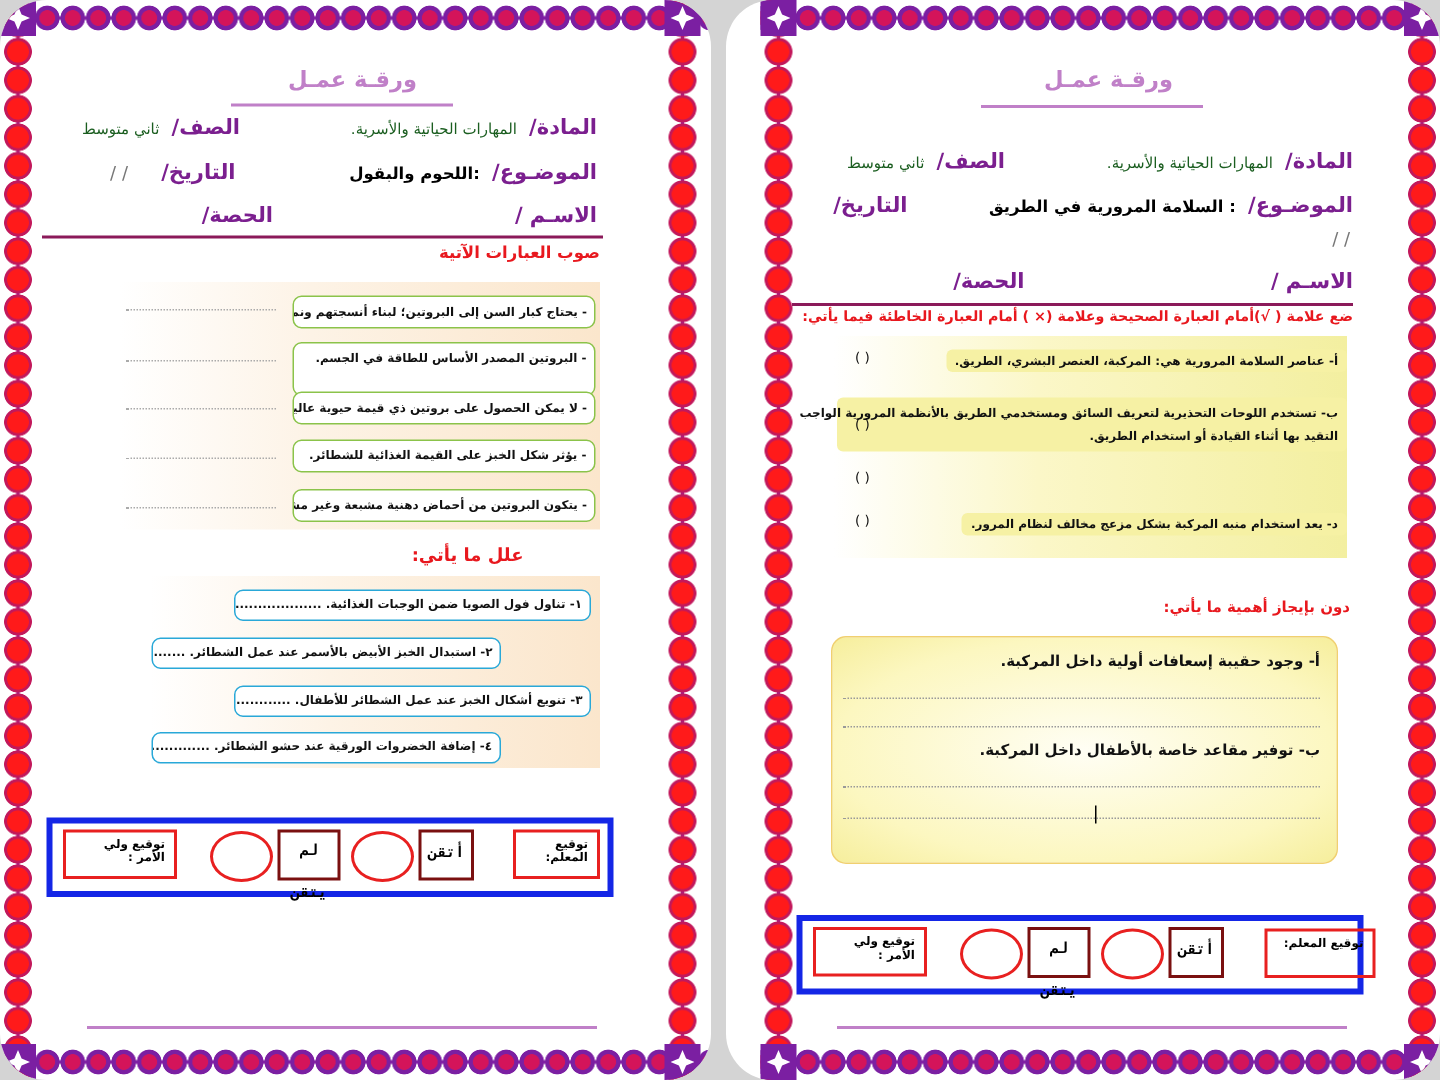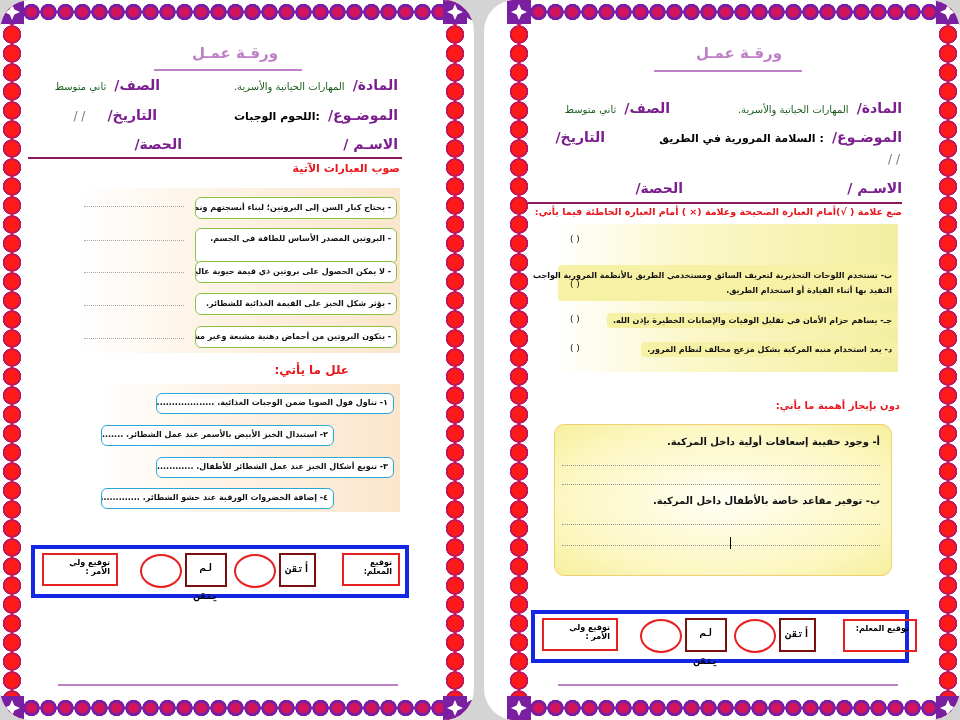--- a/index.html
+++ b/index.html
@@ -89,21 +89,21 @@
   <div class="field" style="right:76px;top:77px;">
     <span class="lbl">المادة/</span>
     <span class="val">المهارات الحياتية والأسرية.</span>
   </div>
   <div class="field" style="right:314px;top:77px;">
     <span class="lbl">الصف/</span>
     <span class="val">ثاني  متوسط</span>
   </div>
   <div class="field" style="right:76px;top:107px;">
     <span class="lbl">الموضـوع/</span>
-    <span class="val black">:اللحوم الوجبات</span>
+    <span class="val black">:اللحوم والبقول</span>
   </div>
   <div class="field" style="right:317px;top:107px;">
     <span class="lbl">التاريخ/</span>
     <span class="slashes" style="margin-right:18px;">/     /</span>
   </div>
   <div class="field" style="right:76px;top:136px;">
     <span class="lbl">الاسـم /</span>
   </div>
   <div class="field" style="right:292px;top:136px;">
     <span class="lbl">الحصة/</span>
@@ -176,29 +176,29 @@
     <span class="lbl">الاسـم /</span>
   </div>
   <div class="field" style="right:277px;top:180px;">
     <span class="lbl">الحصة/</span>
   </div>
   <div class="hr-main" style="left:44px;top:202px;width:374px;"></div>
 
   <div class="section" style="right:58px;top:206px;font-size:9.5px;">ضع علامة ( √)أمام العبارة الصحيحة وعلامة (× ) أمام العبارة الخاطئة فيما يأتي:</div>
 
   <div class="panel-yellow" style="left:72px;top:224px;width:342px;height:148px;"></div>
+  <div class="tf-row" style="right:62px;top:233px;">أ- عناصر السلامة المرورية هي: المركبة، العنصر البشري، الطريق.</div>
   <div class="paren" style="left:86px;top:234px;">(    )</div>
 
   <div class="tf-row" style="right:62px;top:265px;width:340px;height:36px;line-height:15px;">
     <div>ب- تستخدم اللوحات التحذيرية لتعريف السائق ومستخدمي الطريق بالأنظمة المرورية الواجب</div>
     <div>التقيد بها أثناء القيادة أو استخدام الطريق.</div>
   </div>
   <div class="paren" style="left:86px;top:279px;">(    )</div>
 
-  <div class="tf-row" style="right:62px;top:313px;">جـ- يساهم حزام الأمان في تقليل الوفيات والإصابات الخطيرة بإذن الله.</div>
   <div class="paren" style="left:86px;top:314px;">(    )</div>
 
   <div class="tf-row" style="right:62px;top:342px;">د- يعد استخدام منبه المركبة بشكل مزعج مخالف لنظام المرور.</div>
   <div class="paren" style="left:86px;top:343px;">(    )</div>
 
   <div class="section" style="right:60px;top:400px;font-size:10px;">دون بإيجاز أهمية ما يأتي:</div>
 
   <div class="essay" style="left:70px;top:424px;width:338px;height:152px;"></div>
   <div class="essay-q" style="right:80px;top:436px;">أ- وجود حقيبة إسعافات أولية داخل المركبة.</div>
   <div class="essay-dots" style="left:78px;top:465px;width:318px;"></div>

